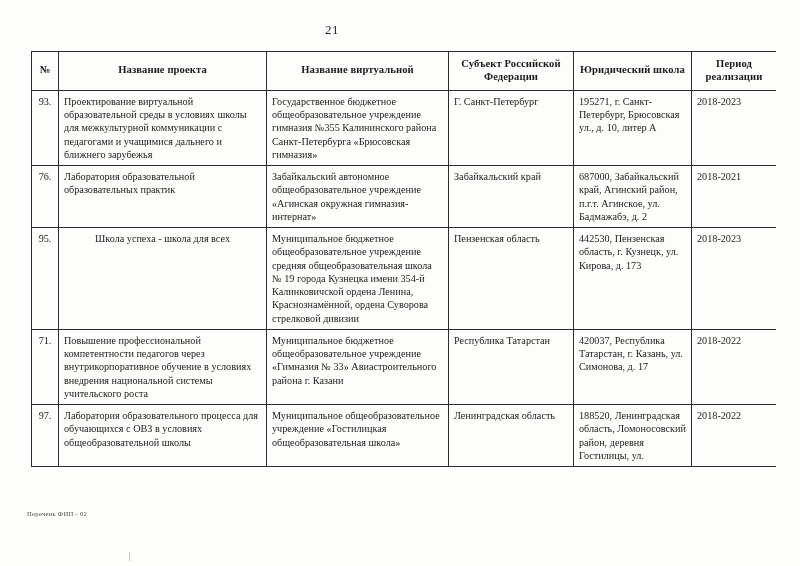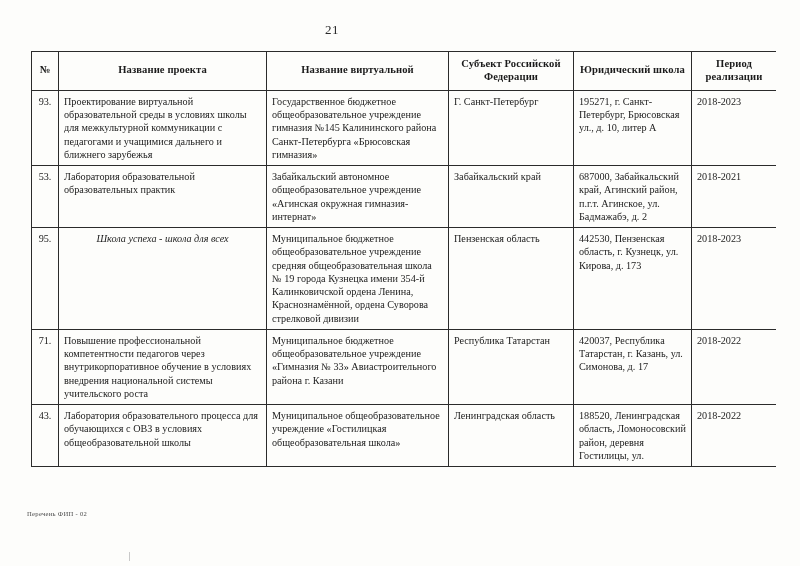--- a/index.html
+++ b/index.html
@@ -68,21 +68,20 @@
   col.c-address  { width: 118px; }
   col.c-period   { width: 85px;  }
 
   td.cell-num {
     text-align: center;
     padding-left: 5px;
     white-space: nowrap;
   }
   td.cell-project.centered {
     text-align: center;
-    font-style: italic;
   }
   td.cell-period {
     white-space: nowrap;
   }
   
   #footer-code {
     position: absolute;
     left: 27px;
     top: 510px;
     font-size: 6.6px;
@@ -123,27 +122,27 @@
           <th>Название виртуальной</th>
           <th>Субъект Российской Федерации</th>
           <th>Юридический школа</th>
           <th>Период реализации</th>
         </tr>
       </thead>
       <tbody id="table-body">
           <tr>
             <td class="cell-num">93.</td>
             <td class="cell-project">Проектирование виртуальной образовательной среды в условиях школы для межкультурной коммуникации с педагогами и учащимися дальнего и ближнего зарубежья</td>
-            <td class="cell-org">Государственное бюджетное общеобразовательное учреждение гимназия №145 Калининского района Санкт-Петербурга «Брюсовская гимназия»</td>
+            <td class="cell-org">Государственное бюджетное общеобразовательное учреждение гимназия №355 Калининского района Санкт-Петербурга «Брюсовская гимназия»</td>
             <td class="cell-region">Г. Санкт-Петербург</td>
             <td class="cell-address">195271, г. Санкт-Петербург, Брюсовская ул., д. 10, литер А</td>
             <td class="cell-period">2018-2023</td>
           </tr>
           <tr>
-            <td class="cell-num">53.</td>
+            <td class="cell-num">76.</td>
             <td class="cell-project">Лаборатория образовательной образовательных практик</td>
             <td class="cell-org">Забайкальский автономное общеобразовательное учреждение «Агинская окружная гимназия-интернат»</td>
             <td class="cell-region">Забайкальский край</td>
             <td class="cell-address">687000, Забайкальский край, Агинский район, п.г.т. Агинское, ул. Бадмажабэ, д. 2</td>
             <td class="cell-period">2018-2021</td>
           </tr>
           <tr>
             <td class="cell-num">95.</td>
             <td class="cell-project centered">Школа успеха - школа для всех</td>
             <td class="cell-org">Муниципальное бюджетное общеобразовательное учреждение средняя общеобразовательная школа № 19 города Кузнецка имени 354-й Калинковичской ордена Ленина, Краснознамённой, ордена Суворова стрелковой дивизии</td>
@@ -153,21 +152,21 @@
           </tr>
           <tr>
             <td class="cell-num">71.</td>
             <td class="cell-project">Повышение профессиональной компетентности педагогов через внутрикорпоративное обучение в условиях внедрения национальной системы учительского роста</td>
             <td class="cell-org">Муниципальное бюджетное общеобразовательное учреждение «Гимназия № 33» Авиастроительного района г. Казани</td>
             <td class="cell-region">Республика Татарстан</td>
             <td class="cell-address">420037, Республика Татарстан, г. Казань, ул. Симонова, д. 17</td>
             <td class="cell-period">2018-2022</td>
           </tr>
           <tr>
-            <td class="cell-num">43.</td>
+            <td class="cell-num">97.</td>
             <td class="cell-project">Лаборатория образовательного процесса для обучающихся с ОВЗ в условиях общеобразовательной школы</td>
             <td class="cell-org">Муниципальное общеобразовательное учреждение «Гостилицкая общеобразовательная школа»</td>
             <td class="cell-region">Ленинградская область</td>
             <td class="cell-address">188520, Ленинградская область, Ломоносовский район, деревня Гостилицы, ул.</td>
             <td class="cell-period">2018-2022</td>
           </tr>
         </tbody>
     </table>
   </div>
 

